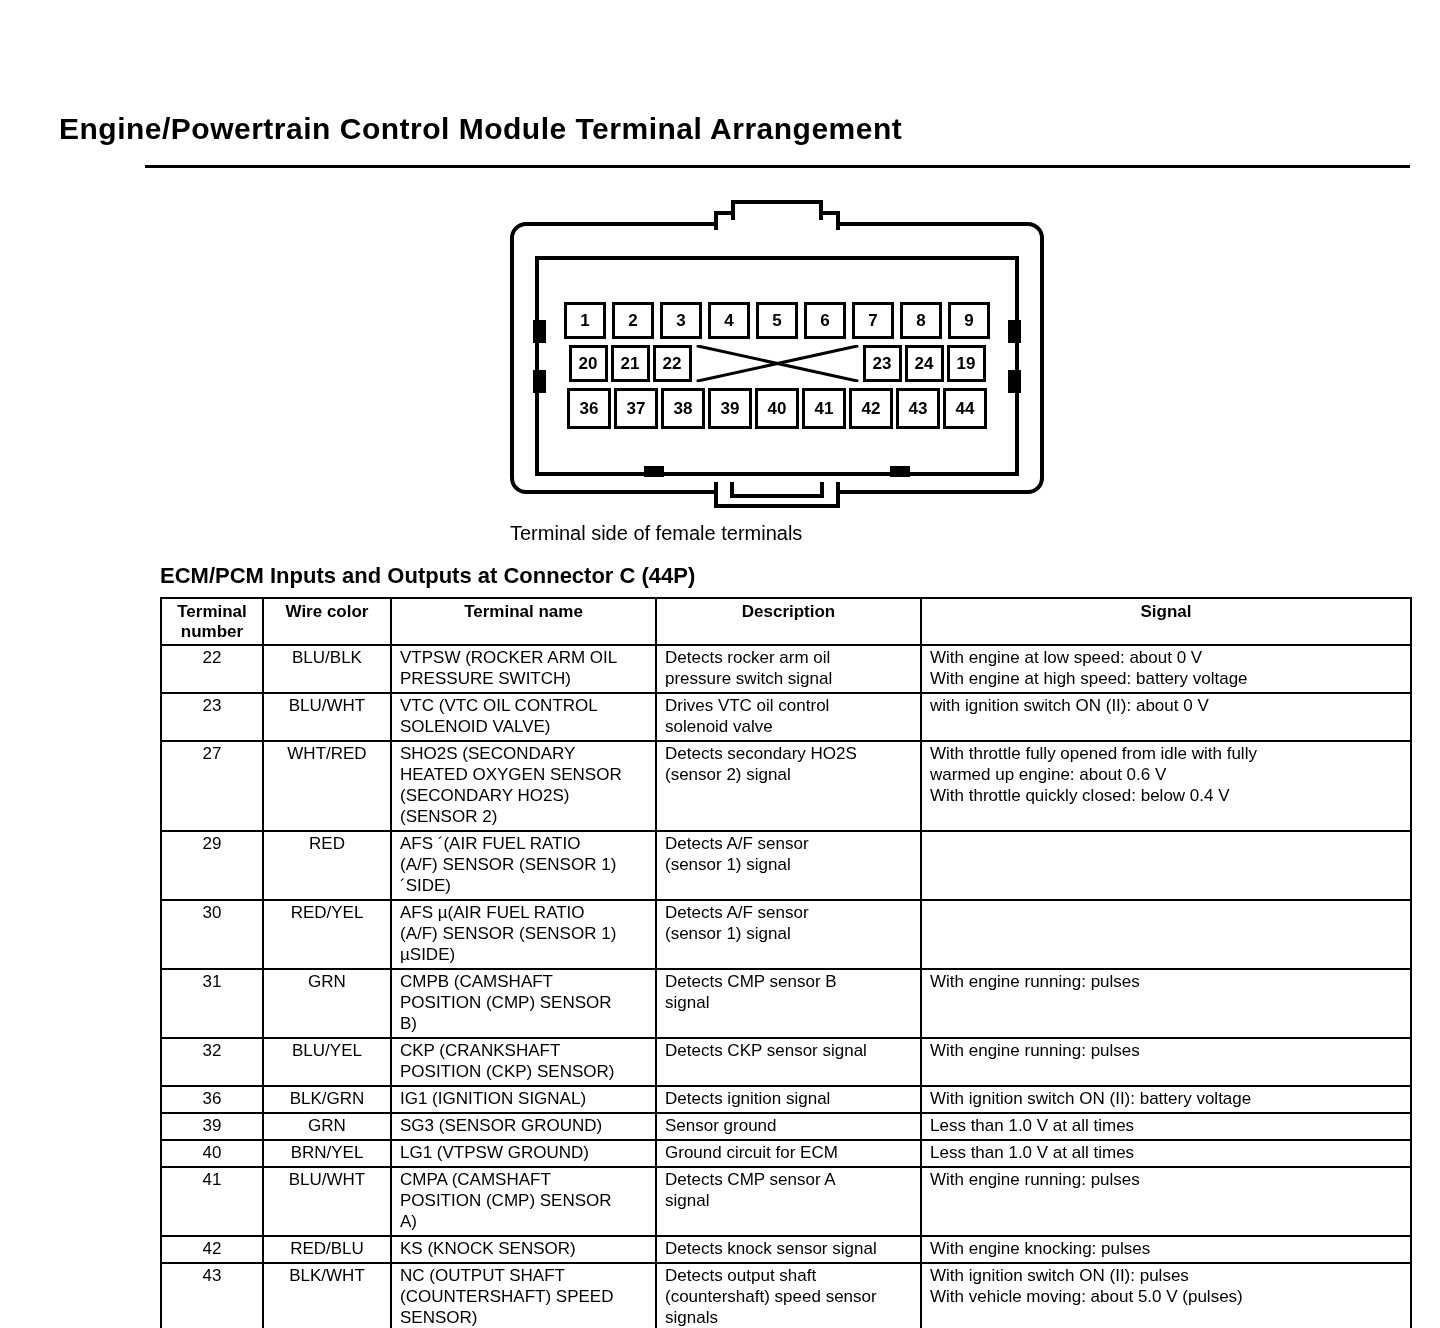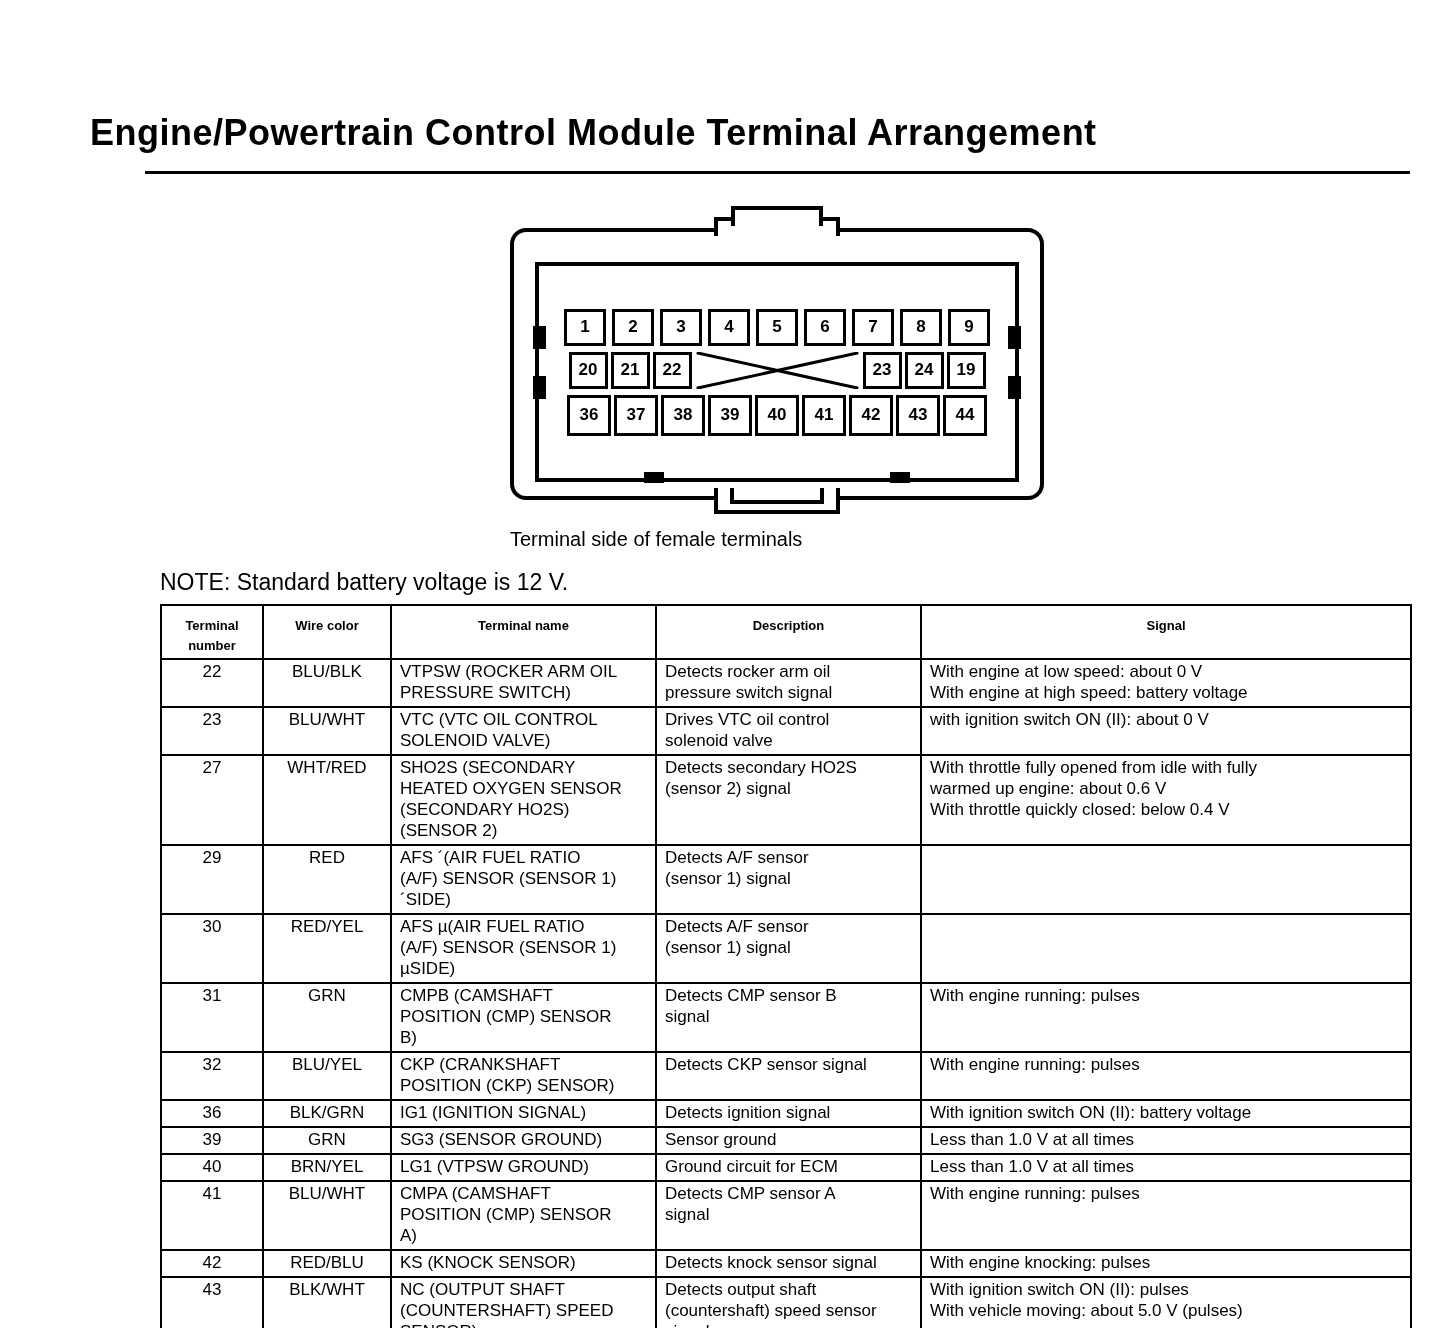--- a/index.html
+++ b/index.html
@@ -7,22 +7,22 @@
     padding: 0;
     width: 1440px;
     height: 1328px;
     overflow: hidden;
     background: #ffffff;
     color: #000000;
     font-family: "Liberation Sans", sans-serif;
   }
 
   .page-title {
-    margin: 112px 0 0 90px;
-    font-size: 36px;
+    margin: 112px 0 0 59px;
+    font-size: 30px;
     font-weight: bold;
     line-height: 1.15;
     letter-spacing: 0.5px;
     white-space: nowrap;
   }
 
   .title-rule {
     margin: 18px 0 0 145px;
     width: 1265px;
     height: 3px;
@@ -117,23 +117,23 @@
 
   
   table.io-table {
     border-collapse: collapse;
     table-layout: fixed;
     width: 1250px;
     margin-left: 160px;
   }
   .io-table th, .io-table td { border: 2px solid #000; }
   .io-table th {
-    font-size: 13px; font-weight: bold;
+    font-size: 17px; font-weight: bold;
     text-align: center; vertical-align: top;
-    padding: 10px 4px 2px;
+    padding: 3px 4px 2px;
     line-height: 20px;
     white-space: pre-line;
     margin-top: 36px;
   }
   .io-table td {
     font-size: 17px;
     vertical-align: top;
     padding: 1px 8px 3px;
     line-height: 21px;
     white-space: pre-line;
@@ -197,21 +197,21 @@
       <span class="notch notch-b2"></span>
     </div>
   </div>
   <div class="tab-bot-outer"></div>
   <div class="tab-bot-inner"></div>
 </div>
 
 <div class="diagram-caption">Terminal side of female terminals</div>
 
 <div class="section-row">
-  <div class="note-text">NOTE: Standard battery voltage is 12 V.</div>
+  <div class="section-heading">ECM/PCM Inputs and Outputs at Connector C (44P)</div>
 </div>
 
 <table class="io-table">
   <colgroup>
     <col style="width:102px">
     <col style="width:128px">
     <col style="width:265px">
     <col style="width:265px">
     <col style="width:490px">
   </colgroup>

